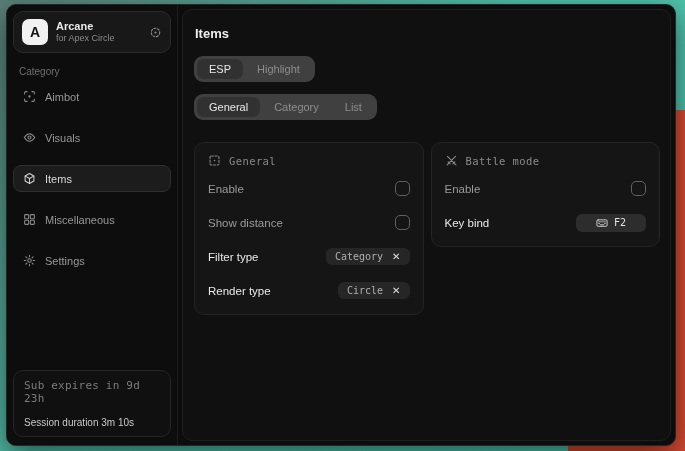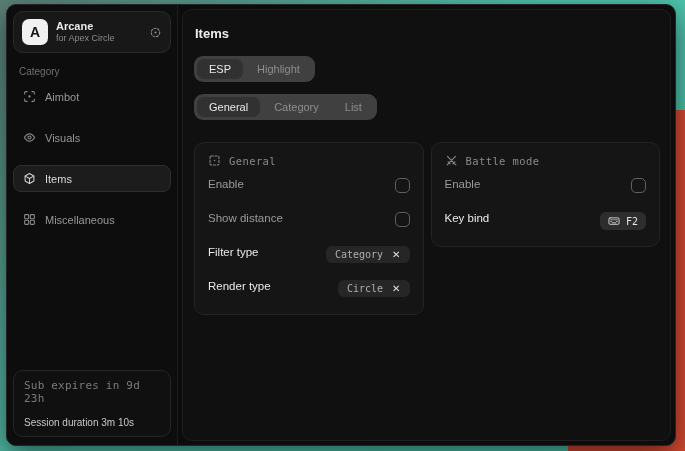--- a/index.html
+++ b/index.html
@@ -50,28 +50,28 @@
   .tabs-row{display:block}
   .tab{border:none;background:transparent;color:#8d8d8d;font-size:11px;padding:4px 12px;
     border-radius:7px;font-family:inherit;cursor:default}
   .tab.active{background:#313131;color:#e8e8e8}
 
   .panels{display:flex;gap:7px;align-items:flex-start;margin-top:10px}
   .panel{flex:1 1 0;background:var(--panel);border:1px solid #242424;border-radius:10px;padding:11px 13px}
   .panel-head{display:flex;align-items:center;gap:8px;color:#8a8a8a;margin-bottom:8px}
   .panel-title{font-family:"DejaVu Sans Mono","Liberation Mono",monospace;font-size:10.5px;letter-spacing:.4px}
   .picon{display:flex;color:#8a8a8a}
-  .prow{display:flex;align-items:flex-start;justify-content:space-between;min-height:25px;padding:2px 0;margin-top:9px}
+  .prow{display:flex;align-items:center;justify-content:space-between;min-height:25px;padding:2px 0;margin-top:9px}
   .rlabel{font-size:11.5px;color:var(--txt-mid)}
   .rlabel.bright{color:#eaeaea;font-weight:400}
   .checkbox{width:15px;height:15px;border:1.4px solid #606060;border-radius:5px;background:transparent;display:inline-block}
   .select{display:inline-flex;align-items:center;gap:9px;background:#262626;border-radius:6px;padding:3px 9px}
   .select .sval{font-family:"DejaVu Sans Mono","Liberation Mono",monospace;font-size:10px;color:#aeaeae}
   .select .clear{font-size:10px;color:#e0e0e0;font-weight:700;line-height:1;cursor:default}
-  .keybind{display:inline-flex;align-items:center;gap:6px;background:#2d2d2d;border-radius:6px;padding:3px 8px;color:#cfcfcf}
+  .keybind{display:inline-flex;align-items:center;gap:6px;background:#2d2d2d;border-radius:6px;padding:3px 20px;color:#cfcfcf}
   .keybind .kval{font-family:"DejaVu Sans Mono","Liberation Mono",monospace;font-size:10px;color:#e5e5e5}
 </style>
 </head>
 <body>
 
 <div class="desktop">
   <div class="desktop-red"></div>
 
   <div class="window">
 
@@ -122,20 +122,29 @@
           <div class="mitem">
     <span class="micon">
               <svg width="13" height="13" viewBox="0 0 16 16" fill="none" stroke="currentColor" stroke-width="1.3" stroke-linecap="round" stroke-linejoin="round">
                 <rect x="2" y="2" width="5" height="5" rx="1"></rect>
                 <rect x="9" y="2" width="5" height="5" rx="1"></rect>
                 <rect x="2" y="9" width="5" height="5" rx="1"></rect>
                 <rect x="9" y="9" width="5" height="5" rx="1"></rect>
               </svg>
             </span>
     <span class="mlabel">Miscellaneous</span>
+  </div>
+          <div class="mitem">
+    <span class="micon">
+              <svg width="13" height="13" viewBox="0 0 16 16" fill="none" stroke="currentColor" stroke-width="1.3" stroke-linecap="round" stroke-linejoin="round">
+                <circle cx="8" cy="8" r="2.1"></circle>
+                <path d="M8 1.6v1.9M8 12.5v1.9M1.6 8h1.9M12.5 8h1.9M3.5 3.5l1.3 1.3M11.2 11.2l1.3 1.3M12.5 3.5l-1.3 1.3M4.8 11.2l-1.3 1.3"></path>
+              </svg>
+            </span>
+    <span class="mlabel">Settings</span>
   </div>
         </nav>
 
       <div class="spacer"></div>
 
       <div class="footer">
         <div class="foot1 mono">Sub expires in 9d 23h</div>
         <div class="foot2">Session duration 3m 10s</div>
       </div>
     </aside>

